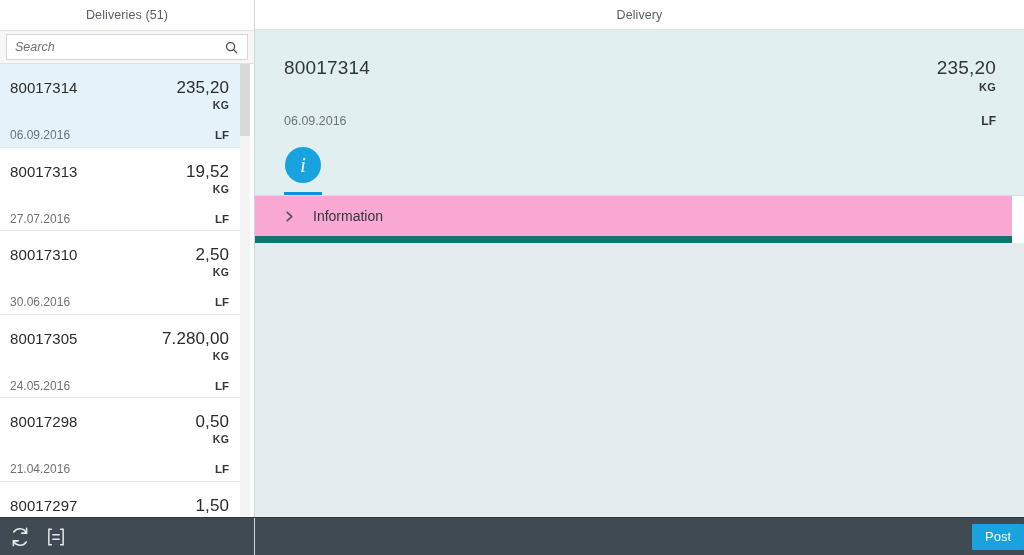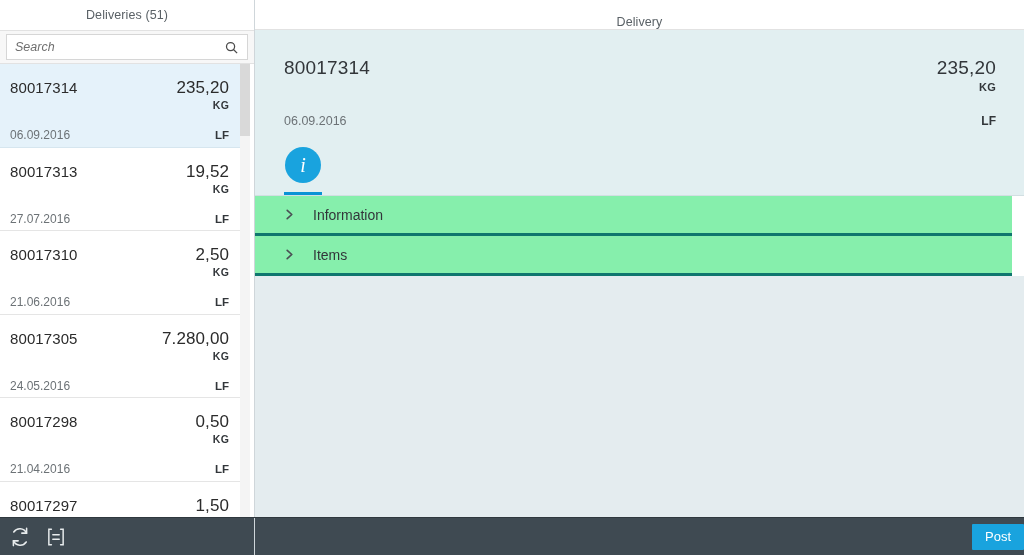--- a/index.html
+++ b/index.html
@@ -182,21 +182,21 @@
     background: #e4ecef;
     overflow: hidden;
   }
 
   .detail-header-bar {
     height: 30px;
     min-height: 30px;
     background: #ffffff;
     border-bottom: 1px solid #e2e2e2;
     display: flex;
-    align-items: flex-end;
+    align-items: center;
     justify-content: center;
   }
   .detail-header-title {
     font-size: 12.5px;
     color: #5a6166;
     letter-spacing: .1px;
   }
 
   .object-header {
     background: #e2eff1;
@@ -282,25 +282,25 @@
   }
 
   
   .sections {
     background: #ffffff;
     padding: 0 12px 0 0;
   }
   .section-row {
     display: flex;
     align-items: center;
-    height: 40px;
+    height: 47px;
     padding-left: 29px;
-    border-bottom: 3px solid #0f766e;
+    border-bottom: 7px solid #0f766e;
     cursor: pointer;
-    background: #86efac;
+    background: #f9a8d4;
   }
   .chevron {
     width: 11px;
     height: 11px;
     margin-right: 18px;
     flex: 0 0 11px;
     color: #4a4f54;
   }
   .section-label {
     font-size: 14px;
@@ -403,21 +403,21 @@
               <span class="li-date">27.07.2016</span>
               <span class="li-code">LF</span>
             </div>
           </div>
           <div class="list-item">
             <div class="li-row">
               <span class="li-id">80017310</span>
               <div class="li-right"><span class="li-qty">2,50</span><span class="li-unit">KG</span></div>
             </div>
             <div class="li-row2">
-              <span class="li-date">21.06.2016</span>
+              <span class="li-date">30.06.2016</span>
               <span class="li-code">LF</span>
             </div>
           </div>
           <div class="list-item">
             <div class="li-row">
               <span class="li-id">80017305</span>
               <div class="li-right"><span class="li-qty">7.280,00</span><span class="li-unit">KG</span></div>
             </div>
             <div class="li-row2">
               <span class="li-date">24.05.2016</span>
@@ -479,26 +479,20 @@
         <div class="icon-tab-underline"></div>
       </div>
     </div>
 
     <div class="sections" id="detail-sections">
         <div class="section-row">
           <svg class="chevron" viewBox="0 0 12 12" fill="none" stroke="currentColor" stroke-width="1.8" stroke-linecap="round" stroke-linejoin="round">
             <polyline points="3.5,1.5 8.5,6 3.5,10.5"></polyline>
           </svg>
           <span class="section-label">Information</span>
-        </div>
-        <div class="section-row">
-          <svg class="chevron" viewBox="0 0 12 12" fill="none" stroke="currentColor" stroke-width="1.8" stroke-linecap="round" stroke-linejoin="round">
-            <polyline points="3.5,1.5 8.5,6 3.5,10.5"></polyline>
-          </svg>
-          <span class="section-label">Items</span>
         </div>
       </div>
 
     <div class="detail-filler"></div>
 
   </div>
 
   <div class="bottom-bar">
     <div class="bottom-left">
       <svg class="tb-icon" viewBox="0 0 24 24" fill="none" stroke="currentColor" stroke-width="1.7" stroke-linecap="round">

